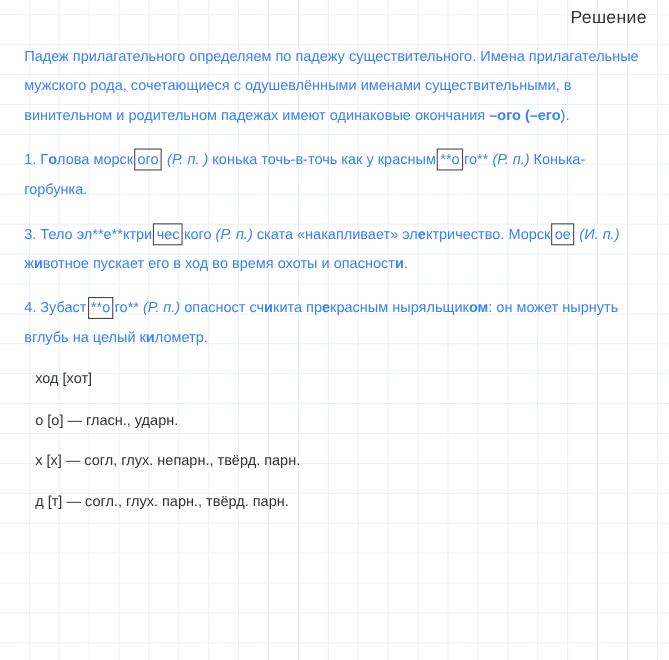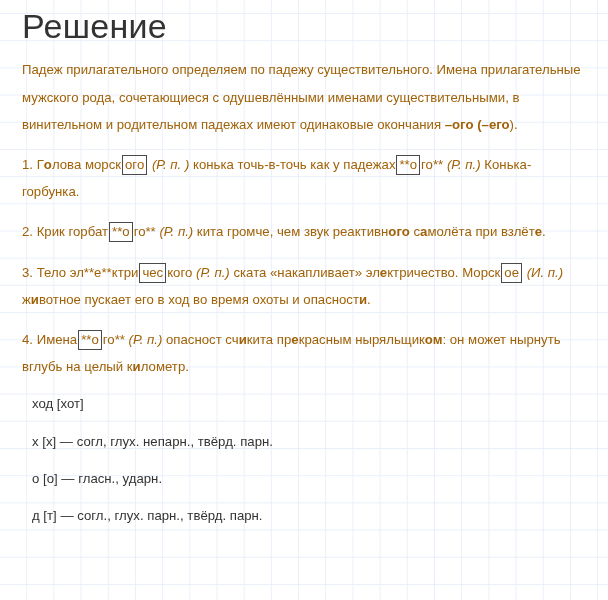--- a/index.html
+++ b/index.html
@@ -31,32 +31,32 @@
   }
   #page {
     position: relative;
     z-index: 1;
     width: 608px;
     height: 600px;
     box-sizing: border-box;
     padding: 0 20px 0 22px;
   }
   #title {
-    text-align: left;
-    font-size: 34px;
+    text-align: right;
+    font-size: 16px;
     color: #333333;
     font-weight: 400;
     letter-spacing: 0.3px;
     padding-top: 8px;
     padding-bottom: 6px;
     line-height: 1.1;
   }
   .para {
     font-size: 13.2px;
-    color: #a16207;
+    color: #3b82f6;
     line-height: 27.2px;
     margin: 0;
     padding: 0;
   }
   .intro {
     padding-top: 5px;
   }
   .item {
     padding-top: 13px;
   }
@@ -85,26 +85,25 @@
 <body>
 
 <div id="grid-bg"></div>
 
 <div id="page">
 
   <div id="title">Решение</div>
 
   <p class="para intro"><span>Падеж прилагательного определяем по падежу существительного. Имена прилагательные мужского рода, сочетающиеся с одушевлёнными именами существительными, в винительном и родительном падежах имеют одинаковые окончания </span><b>–ого (–его</b><span>).</span></p>
 
-  <p class="para item"><span>1. </span><span>Г</span><b>о</b><span>лова морск</span><span class="boxed">ого</span> <i>(Р. п. )</i><span> коньк</span><span>а точь-в-точь как у падежах</span><span class="boxed">**о</span><span>го**</span> <i>(Р. п.)</i><span> Конька-горбунка.</span></p>
+  <p class="para item"><span>1. </span><span>Г</span><b>о</b><span>лова морск</span><span class="boxed">ого</span> <i>(Р. п. )</i><span> коньк</span><span>а точь-в-точь как у красным</span><span class="boxed">**о</span><span>го**</span> <i>(Р. п.)</i><span> Конька-горбунка.</span></p>
 
-  <p class="para item"><span>2. </span><span>Крик горбат</span><span class="boxed">**о</span><span>го**</span> <i>(Р. п.)</i><span> кита громче, чем звук реактив</span><span>н</span><b>ого</b><span> с</span><b>а</b><span>молёта при взлёт</span><b>е</b><span>.</span></p>
 
   <p class="para item"><span>3. </span><span>Тело эл**е**ктри</span><span class="boxed">чес</span><span>кого</span> <i>(Р. п.)</i><span> ската «накапливает» эл</span><b>е</b><span>ктричество. Морск</span><span class="boxed">ое</span> <i>(И. п.)</i><span> ж</span><b>и</b><span>вотное пускает его в ход во время охоты и опасност</span><b>и</b><span>.</span></p>
 
-  <p class="para item"><span>4. </span><span>Имена</span><span class="boxed">**о</span><span>го**</span> <i>(Р. п.)</i><span> опасност сч</span><b>и</b><span>кита пр</span><b>е</b><span>красным ныряльщик</span><b>ом</b><span>: он может нырнуть вглубь на целый к</span><b>и</b><span>лометр.</span></p>
+  <p class="para item"><span>4. </span><span>Зубаст</span><span class="boxed">**о</span><span>го**</span> <i>(Р. п.)</i><span> опасност сч</span><b>и</b><span>кита пр</span><b>е</b><span>красным ныряльщик</span><b>ом</b><span>: он может нырнуть вглубь на целый к</span><b>и</b><span>лометр.</span></p>
 
   <div class="tail-line">ход [хот]</div>
+  <div class="tail-line">о [о] — гласн., ударн.</div>
   <div class="tail-line">х [х] — согл, глух. непарн., твёрд. парн.</div>
-  <div class="tail-line">о [о] — гласн., ударн.</div>
   <div class="tail-line">д [т] — согл., глух. парн., твёрд. парн.</div>
 
 </div>
 
 </body></html>

